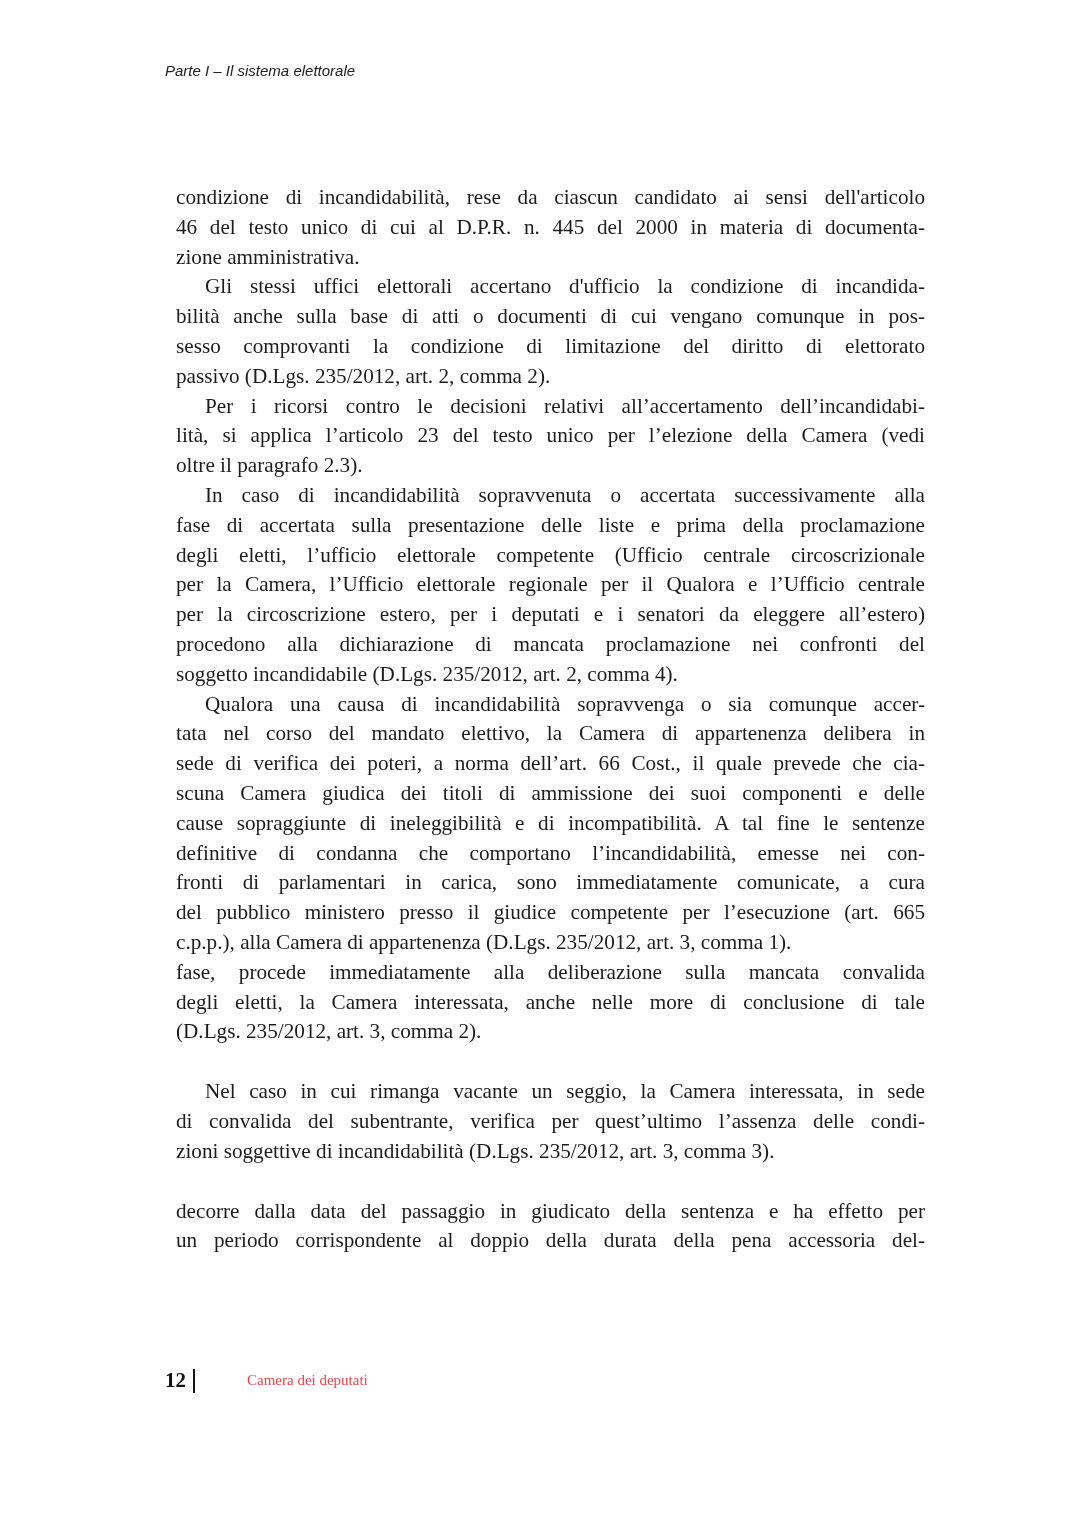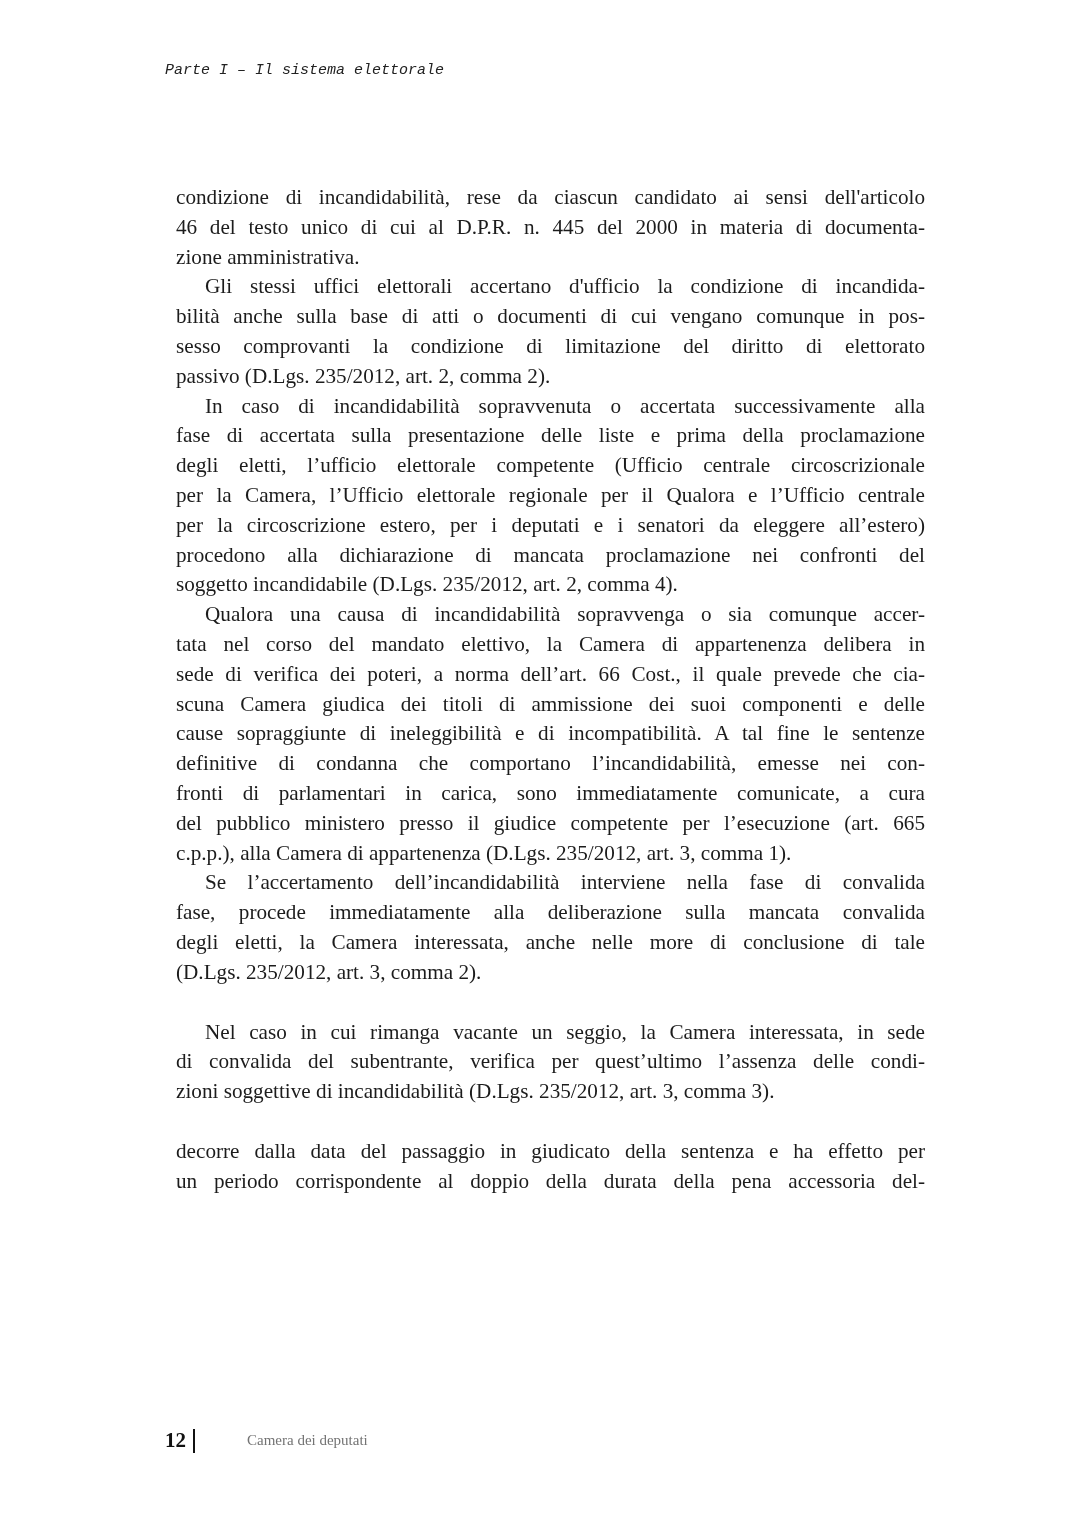--- a/index.html
+++ b/index.html
@@ -1,59 +1,64 @@
 <!DOCTYPE html>
 <html><head>
   <meta charset="utf-8">
   <style>
     html, body { margin: 0; padding: 0; background: #ffffff; }
     body { width: 1074px; height: 1517px; position: relative; overflow: hidden; color: #1a1a1a; }
     .running-head {
       position: absolute; left: 165px; top: 62px;
-      font-family: Liberation Mono, monospace;
+      font-family: Liberation Sans, sans-serif;
       font-style: italic; font-size: 15px; color: #222;
     }
     .body-text {
       position: absolute; left: 176px; top: 183px; width: 749px;
       font-family: "Liberation Serif", "DejaVu Serif", serif;
       font-size: 21.2px; line-height: 29.8px; color: #1c1c1c;
     }
     .line {
       display: block; white-space: nowrap;
       text-align: justify; text-align-last: justify;
       height: 29.8px; overflow: visible;
     }
     .line.last { text-align-last: left; }
     .line.indent { padding-left: 29px; }
     .para-gap { height: 30px; }
     .footer {
-      position: absolute; left: 165px; top: 1428px;
+      position: absolute; left: 165px; top: 1368px;
       font-family: "Liberation Serif", "DejaVu Serif", serif;
       display: flex; align-items: center;
     }
     .page-number { font-size: 21px; font-weight: bold; color: #111; }
     .footer-rule { width: 2px; height: 24px; background: #111; margin-left: 7px; }
-    .footer-label { font-size: 15px; color: #737373; margin-left: 52px; }
+    .footer-label { font-size: 15px; color: #ef4444; margin-left: 52px; }
   </style>
 </head>
 <body>
 
 <div class="running-head">Parte I – Il sistema elettorale</div>
 
 <div class="body-text" id="body-text">
     <div class="paragraph">
       <span class="line">condizione di incandidabilità, rese da ciascun candidato ai sensi dell'articolo</span>
       <span class="line">46 del testo unico di cui al D.P.R. n. 445 del 2000 in materia di documenta-</span>
       <span class="line last">zione amministrativa.</span>
     </div>
     <div class="paragraph">
       <span class="line indent">Gli stessi uffici elettorali accertano d'ufficio la condizione di incandida-</span>
       <span class="line">bilità anche sulla base di atti o documenti di cui vengano comunque in pos-</span>
       <span class="line">sesso comprovanti la condizione di limitazione del diritto di elettorato</span>
       <span class="line last">passivo (D.Lgs. 235/2012, art. 2, comma 2).</span>
+    </div>
+    <div class="paragraph">
+      <span class="line indent">Per i ricorsi contro le decisioni relativi all’accertamento dell’incandidabi-</span>
+      <span class="line">lità, si applica l’articolo 23 del testo unico per l’elezione della Camera (vedi</span>
+      <span class="line last">oltre il paragrafo 2.3).</span>
     </div>
     <div class="paragraph">
       <span class="line indent">In caso di incandidabilità sopravvenuta o accertata successivamente alla</span>
       <span class="line">fase di accertata sulla presentazione delle liste e prima della proclamazione</span>
       <span class="line">degli eletti, l’ufficio elettorale competente (Ufficio centrale circoscrizionale</span>
       <span class="line">per la Camera, l’Ufficio elettorale regionale per il Qualora e l’Ufficio centrale</span>
       <span class="line">per la circoscrizione estero, per i deputati e i senatori da eleggere all’estero)</span>
       <span class="line">procedono alla dichiarazione di mancata proclamazione nei confronti del</span>
       <span class="line last">soggetto incandidabile (D.Lgs. 235/2012, art. 2, comma 4).</span>
     </div>
@@ -62,21 +67,20 @@
       <span class="line">tata nel corso del mandato elettivo, la Camera di appartenenza delibera in</span>
       <span class="line">sede di verifica dei poteri, a norma dell’art. 66 Cost., il quale prevede che cia-</span>
       <span class="line">scuna Camera giudica dei titoli di ammissione dei suoi componenti e delle</span>
       <span class="line">cause sopraggiunte di ineleggibilità e di incompatibilità. A tal fine le sentenze</span>
       <span class="line">definitive di condanna che comportano l’incandidabilità, emesse nei con-</span>
       <span class="line">fronti di parlamentari in carica, sono immediatamente comunicate, a cura</span>
       <span class="line">del pubblico ministero presso il giudice competente per l’esecuzione (art. 665</span>
       <span class="line last">c.p.p.), alla Camera di appartenenza (D.Lgs. 235/2012, art. 3, comma 1).</span>
     </div>
     <div class="paragraph">
-      <span class="line indent">Se l’accertamento dell’incandidabilità interviene nella fase di convalida</span>
       <span class="line">fase, procede immediatamente alla deliberazione sulla mancata convalida</span>
       <span class="line">degli eletti, la Camera interessata, anche nelle more di conclusione di tale</span>
       <span class="line last">(D.Lgs. 235/2012, art. 3, comma 2).</span>
     </div>
     <div class="para-gap"></div>
     <div class="paragraph">
       <span class="line indent">Nel caso in cui rimanga vacante un seggio, la Camera interessata, in sede</span>
       <span class="line">di convalida del subentrante, verifica per quest’ultimo l’assenza delle condi-</span>
       <span class="line last">zioni soggettive di incandidabilità (D.Lgs. 235/2012, art. 3, comma 3).</span>
     </div>

